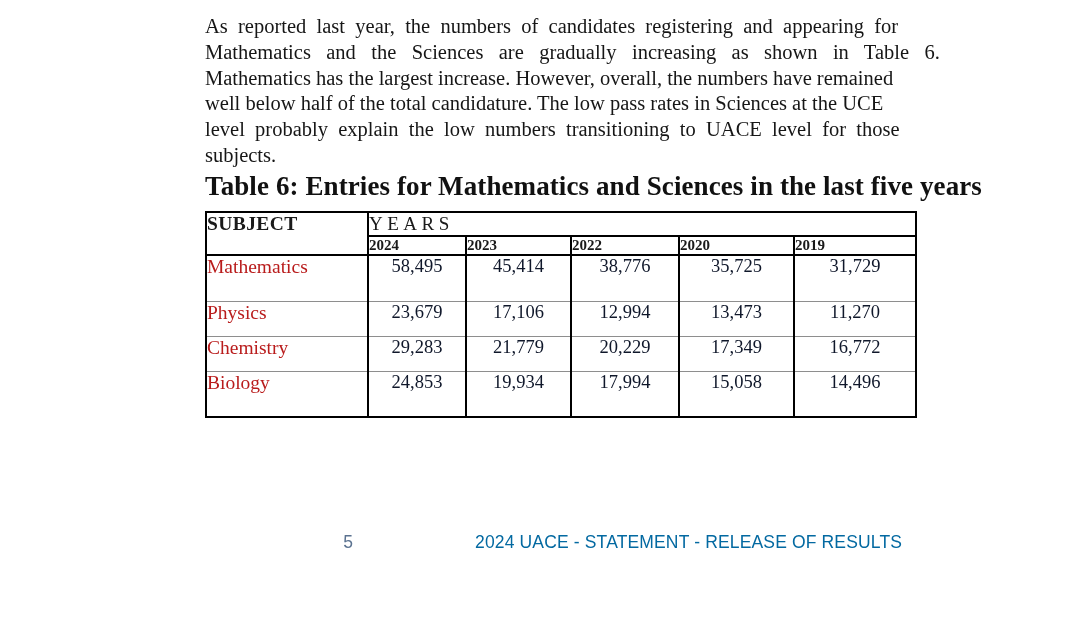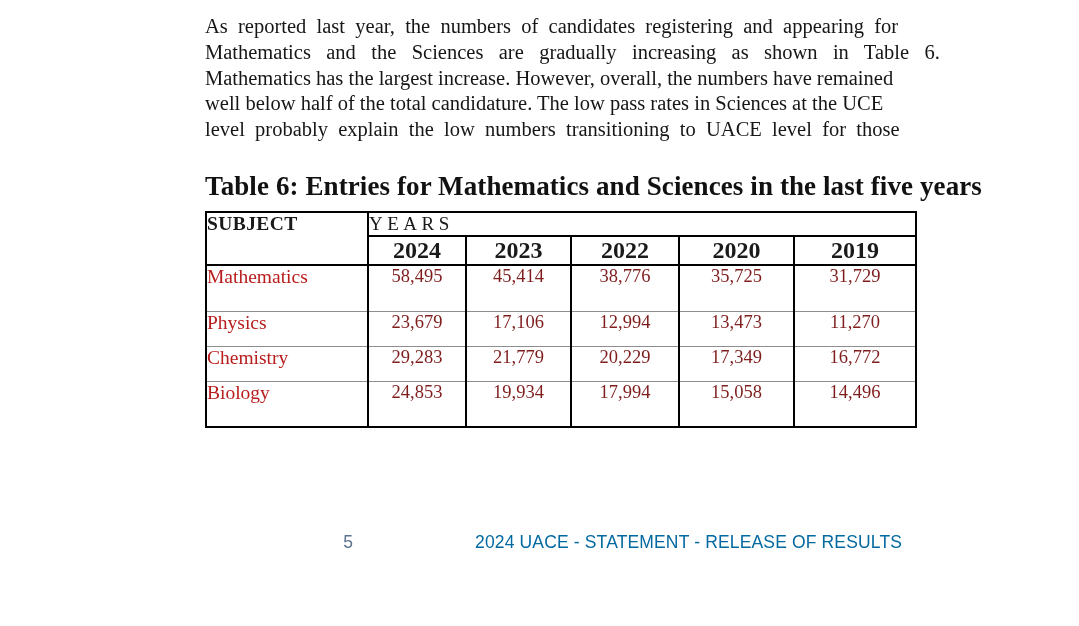--- a/index.html
+++ b/index.html
@@ -102,41 +102,41 @@
     font-size: 19px;
     text-align: left;
     letter-spacing: 4.5px;
     padding: 3px 0 2px 0;
     border-bottom: 2.2px solid #000000;
     vertical-align: top;
   }
   .th-year {
     font-family: "Liberation Serif", serif;
     font-weight: bold;
-    font-size: 24px;
-    text-align: center;
+    font-size: 15px;
+    text-align: left;
     padding: 3px 0 4px 0;
     border-bottom: 2.2px solid #000000;
     vertical-align: middle;
   }
 
   td.subject-cell {
     font-family: "Liberation Serif", serif;
     font-size: 19.5px;
     text-align: left;
     padding: 2px 0 0 6px;
     border-left: none;
     color: #b91c1c;
   }
   td.num-cell {
     font-family: "Liberation Serif", serif;
     font-size: 18.5px;
     text-align: center;
     padding: 3px 0 0 0;
-    color: #7f1d1d;
+    color: #0f172a;
   }
   tr.data-row { height: 35px; }
   tr.data-row.tall { height: 46px; }
   tr.data-row + tr.data-row td {
     border-top: 1.4px solid #8e8e8e;
   }
   tr.data-row.first td {
     border-top: 2.2px solid #000000;
   }
   td.last-col { border-right: none; }
@@ -174,20 +174,21 @@
 <body>
 
 <div class="page">
 
   <div class="body-paragraph">
     <span style="display: block; white-space: pre;">As  reported  last  year,  the  numbers  of  candidates  registering  and  appearing  for</span>
     <span style="display: block; white-space: pre;">Mathematics   and   the   Sciences   are   gradually   increasing   as   shown   in   Table   6.</span>
     <span style="display: block; white-space: pre;">Mathematics has the largest increase. However, overall, the numbers have remained</span>
     <span style="display: block; white-space: pre;">well below half of the total candidature. The low pass rates in Sciences at the UCE</span>
     <span style="display: block; white-space: pre;">level  probably  explain  the  low  numbers  transitioning  to  UACE  level  for  those</span>
+    <span class="last-line" style="display: block; white-space: pre;">subjects.</span>
   </div>
 
   <div class="table-caption">Table 6: Entries for Mathematics and Sciences in the last five years</div>
 
   <div class="table-wrap">
     <table class="entries">
       <colgroup>
         <col class="c-subject">
         <col class="c-y1">
         <col class="c-y2">

